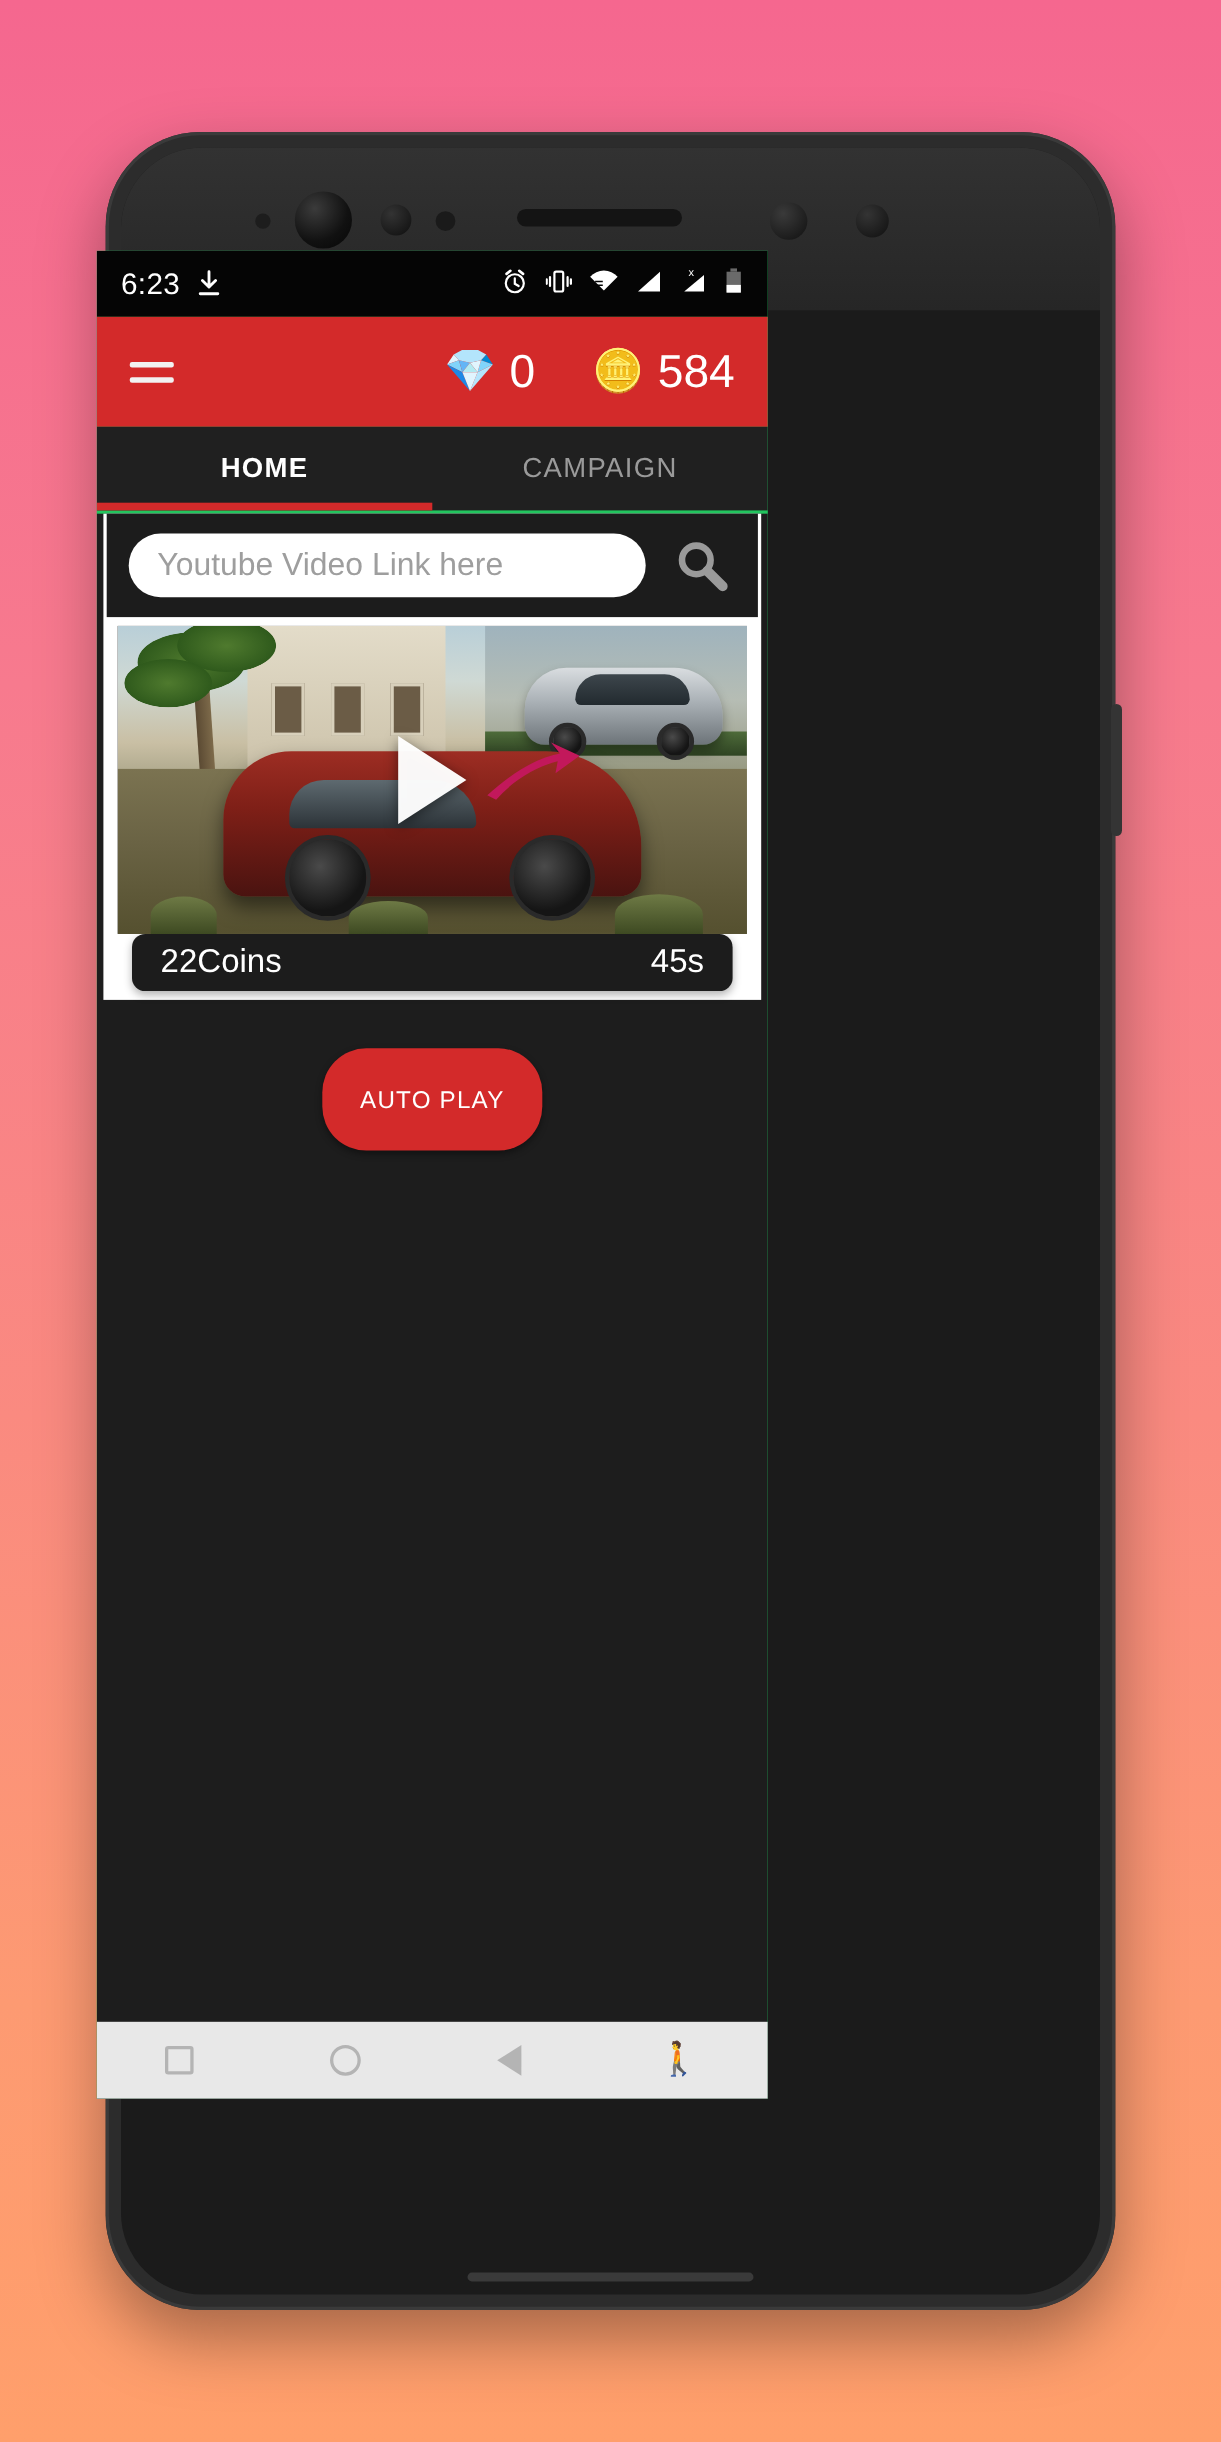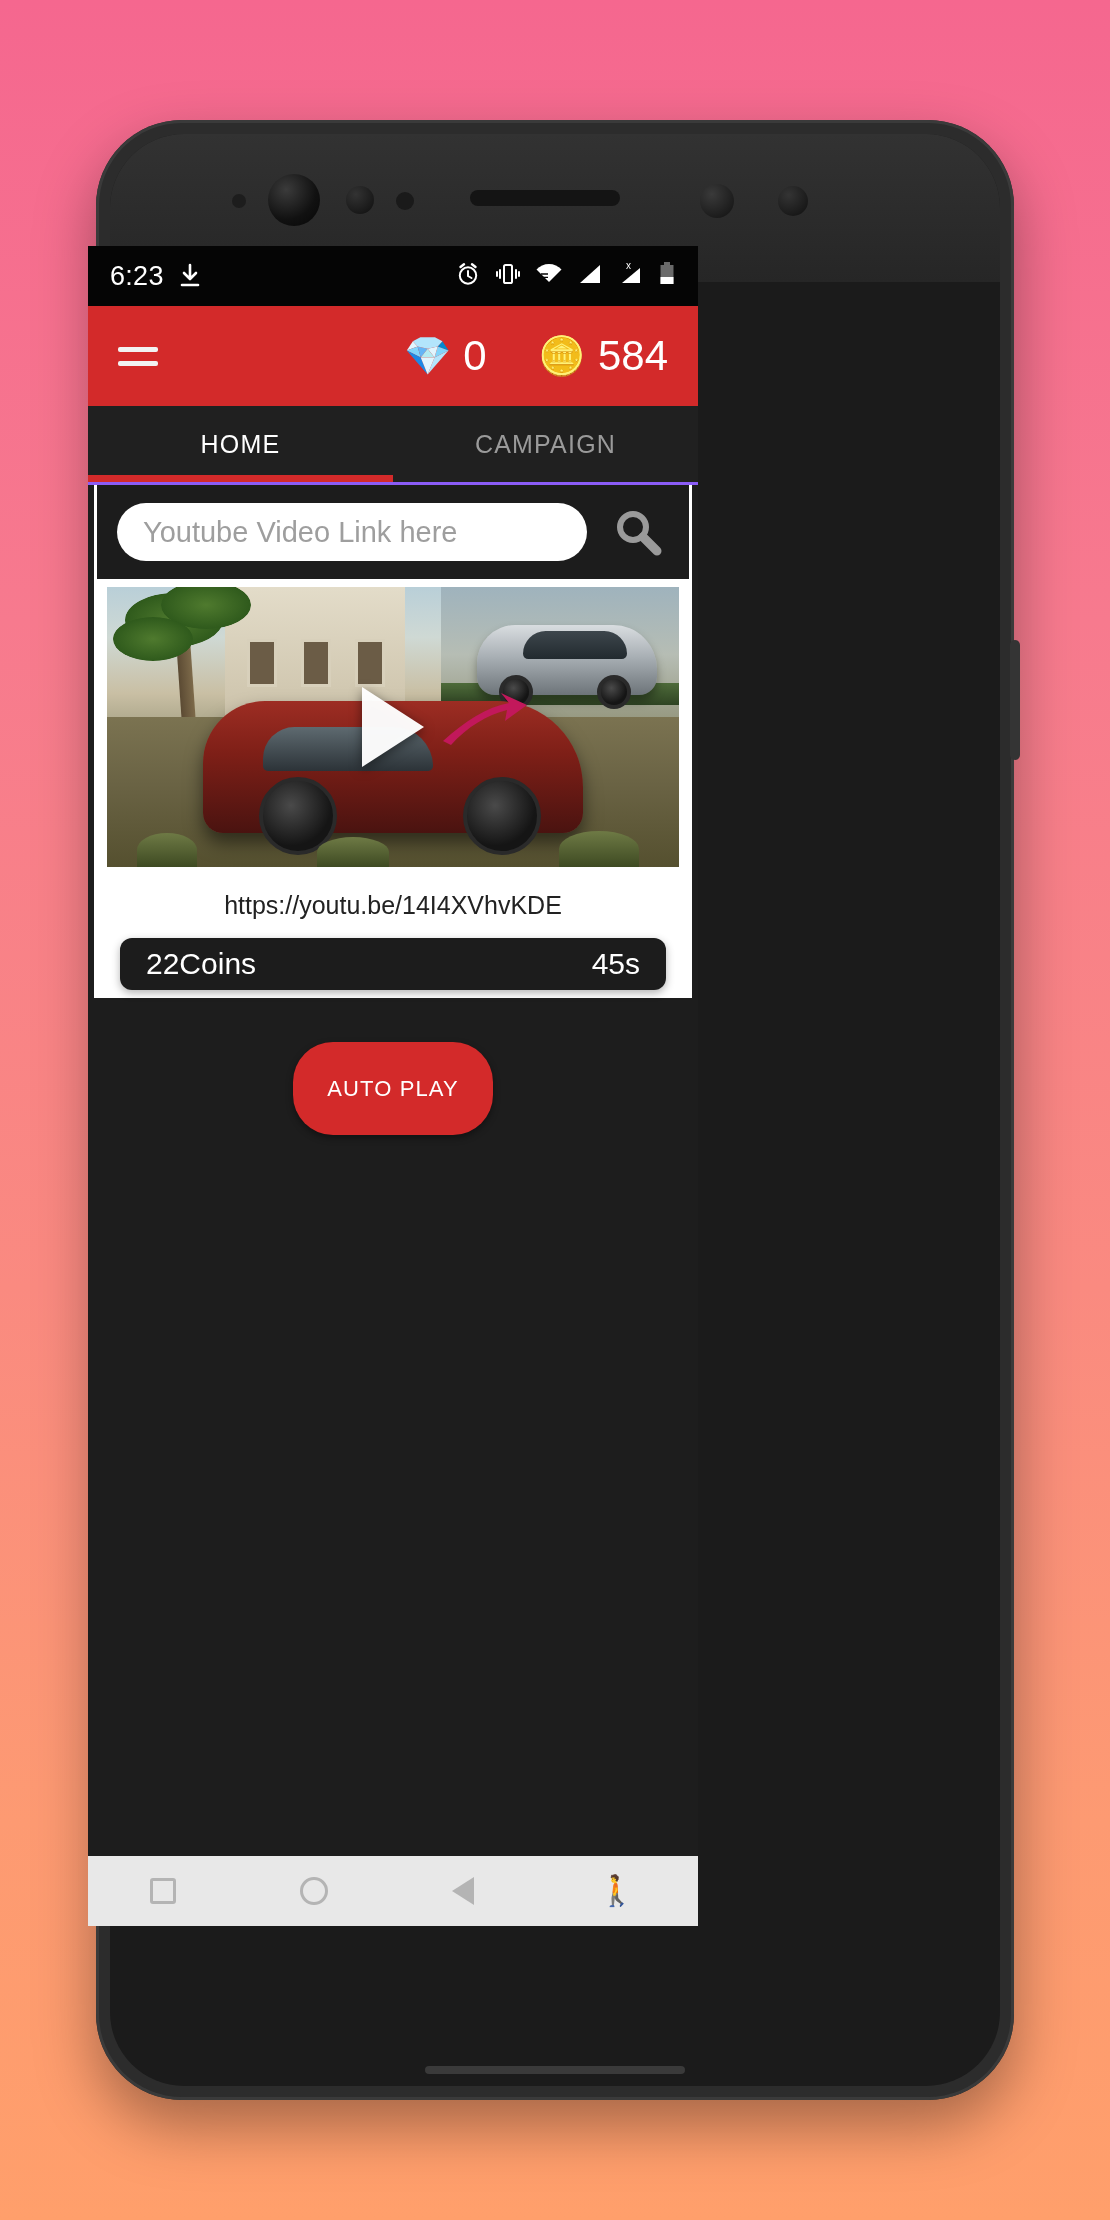--- a/index.html
+++ b/index.html
@@ -44,21 +44,21 @@
   .sb-left-1 { left:-6px; top:480px; width:10px; height:110px; }
   .sb-left-2 { left:-6px; top:630px; width:10px; height:90px; }
   .sb-right-1 { right:-6px; top:520px; width:10px; height:120px; }
 
   .chinbar { position:absolute; left:50%; transform:translateX(-50%);
              bottom:26px; width:260px; height:8px; border-radius:6px; background:#3a3a3a; }
 
   
   .screen {
     position:absolute; left:88px; top:228px; width:610px; height:1680px;
-    background:#8b5cf6; overflow:hidden;margin-top:18px;
+    background:#22c55e; overflow:hidden;
   }
 
   
   .statusbar { height:60px; background:#050505; display:flex; align-items:center;
                padding:0 22px; color:#fff; }
   .sb-time { font-size:27px; letter-spacing:.3px; }
   .sb-dl { margin-left:14px; display:flex; align-items:center; }
   .sb-right { margin-left:auto; display:flex; align-items:center; gap:15px; }
 
   
@@ -70,21 +70,21 @@
   .currency { display:flex; align-items:center; gap:12px; }
   .cur-icon { font-size:38px; line-height:1; }
   .cur-val { color:#fff; font-size:42px; font-weight:400; }
   .gap-cur { width:28px; }
 
   
   .tabs { height:76px; background:#202020; display:flex; }
   .tab { flex:1; display:flex; align-items:center; justify-content:center;
          font-size:25px; letter-spacing:1.2px; color:#9a9a9a; position:relative;
          cursor:pointer; }
-  .tab.active { color:#fff; font-weight:normal; }
+  .tab.active { color:#fff; font-weight:bold; }
   .tab.active:after { content:""; position:absolute; left:0; right:0; bottom:0;
                       height:7px; background:#d32a2a; }
 
   
   .content { background:#1d1d1d; height:1444px; position:relative; }
   .card { background:#fff; margin:3px 6px 0 6px; padding:0 0 8px 0; }
 
   .searchrow { background:#1c1c1c; margin:0 3px; padding:16px 20px;
                display:flex; align-items:center; gap:20px; }
   .searchinput { flex:1; height:58px; border-radius:40px; background:#fff;
@@ -295,21 +295,20 @@
         <div class="t-grass" style="left:210px; bottom:0; width:72px; height:30px;"></div>
         <div class="t-grass" style="right:40px; bottom:0; width:80px; height:36px;"></div>
         <div class="t-arrow">
           <svg width="90" height="56" viewBox="0 0 90 56">
             <path d="M4 50 C26 30 48 16 70 12 L62 2 L88 14 L66 30 L68 19 C48 24 28 36 12 54 Z" fill="#c2185b"></path>
           </svg>
         </div>
         <div class="playbtn"></div>
       </div>
 
-      <div class="videourl">https://youtu.be/14I4XVhvKDE</div>
 
       <div class="coinbar">
         <span>22Coins</span>
         <span>45s</span>
       </div>
     </div>
 
     <div class="actions">
       <button class="pillbtn">AUTO PLAY</button>
     </div>

